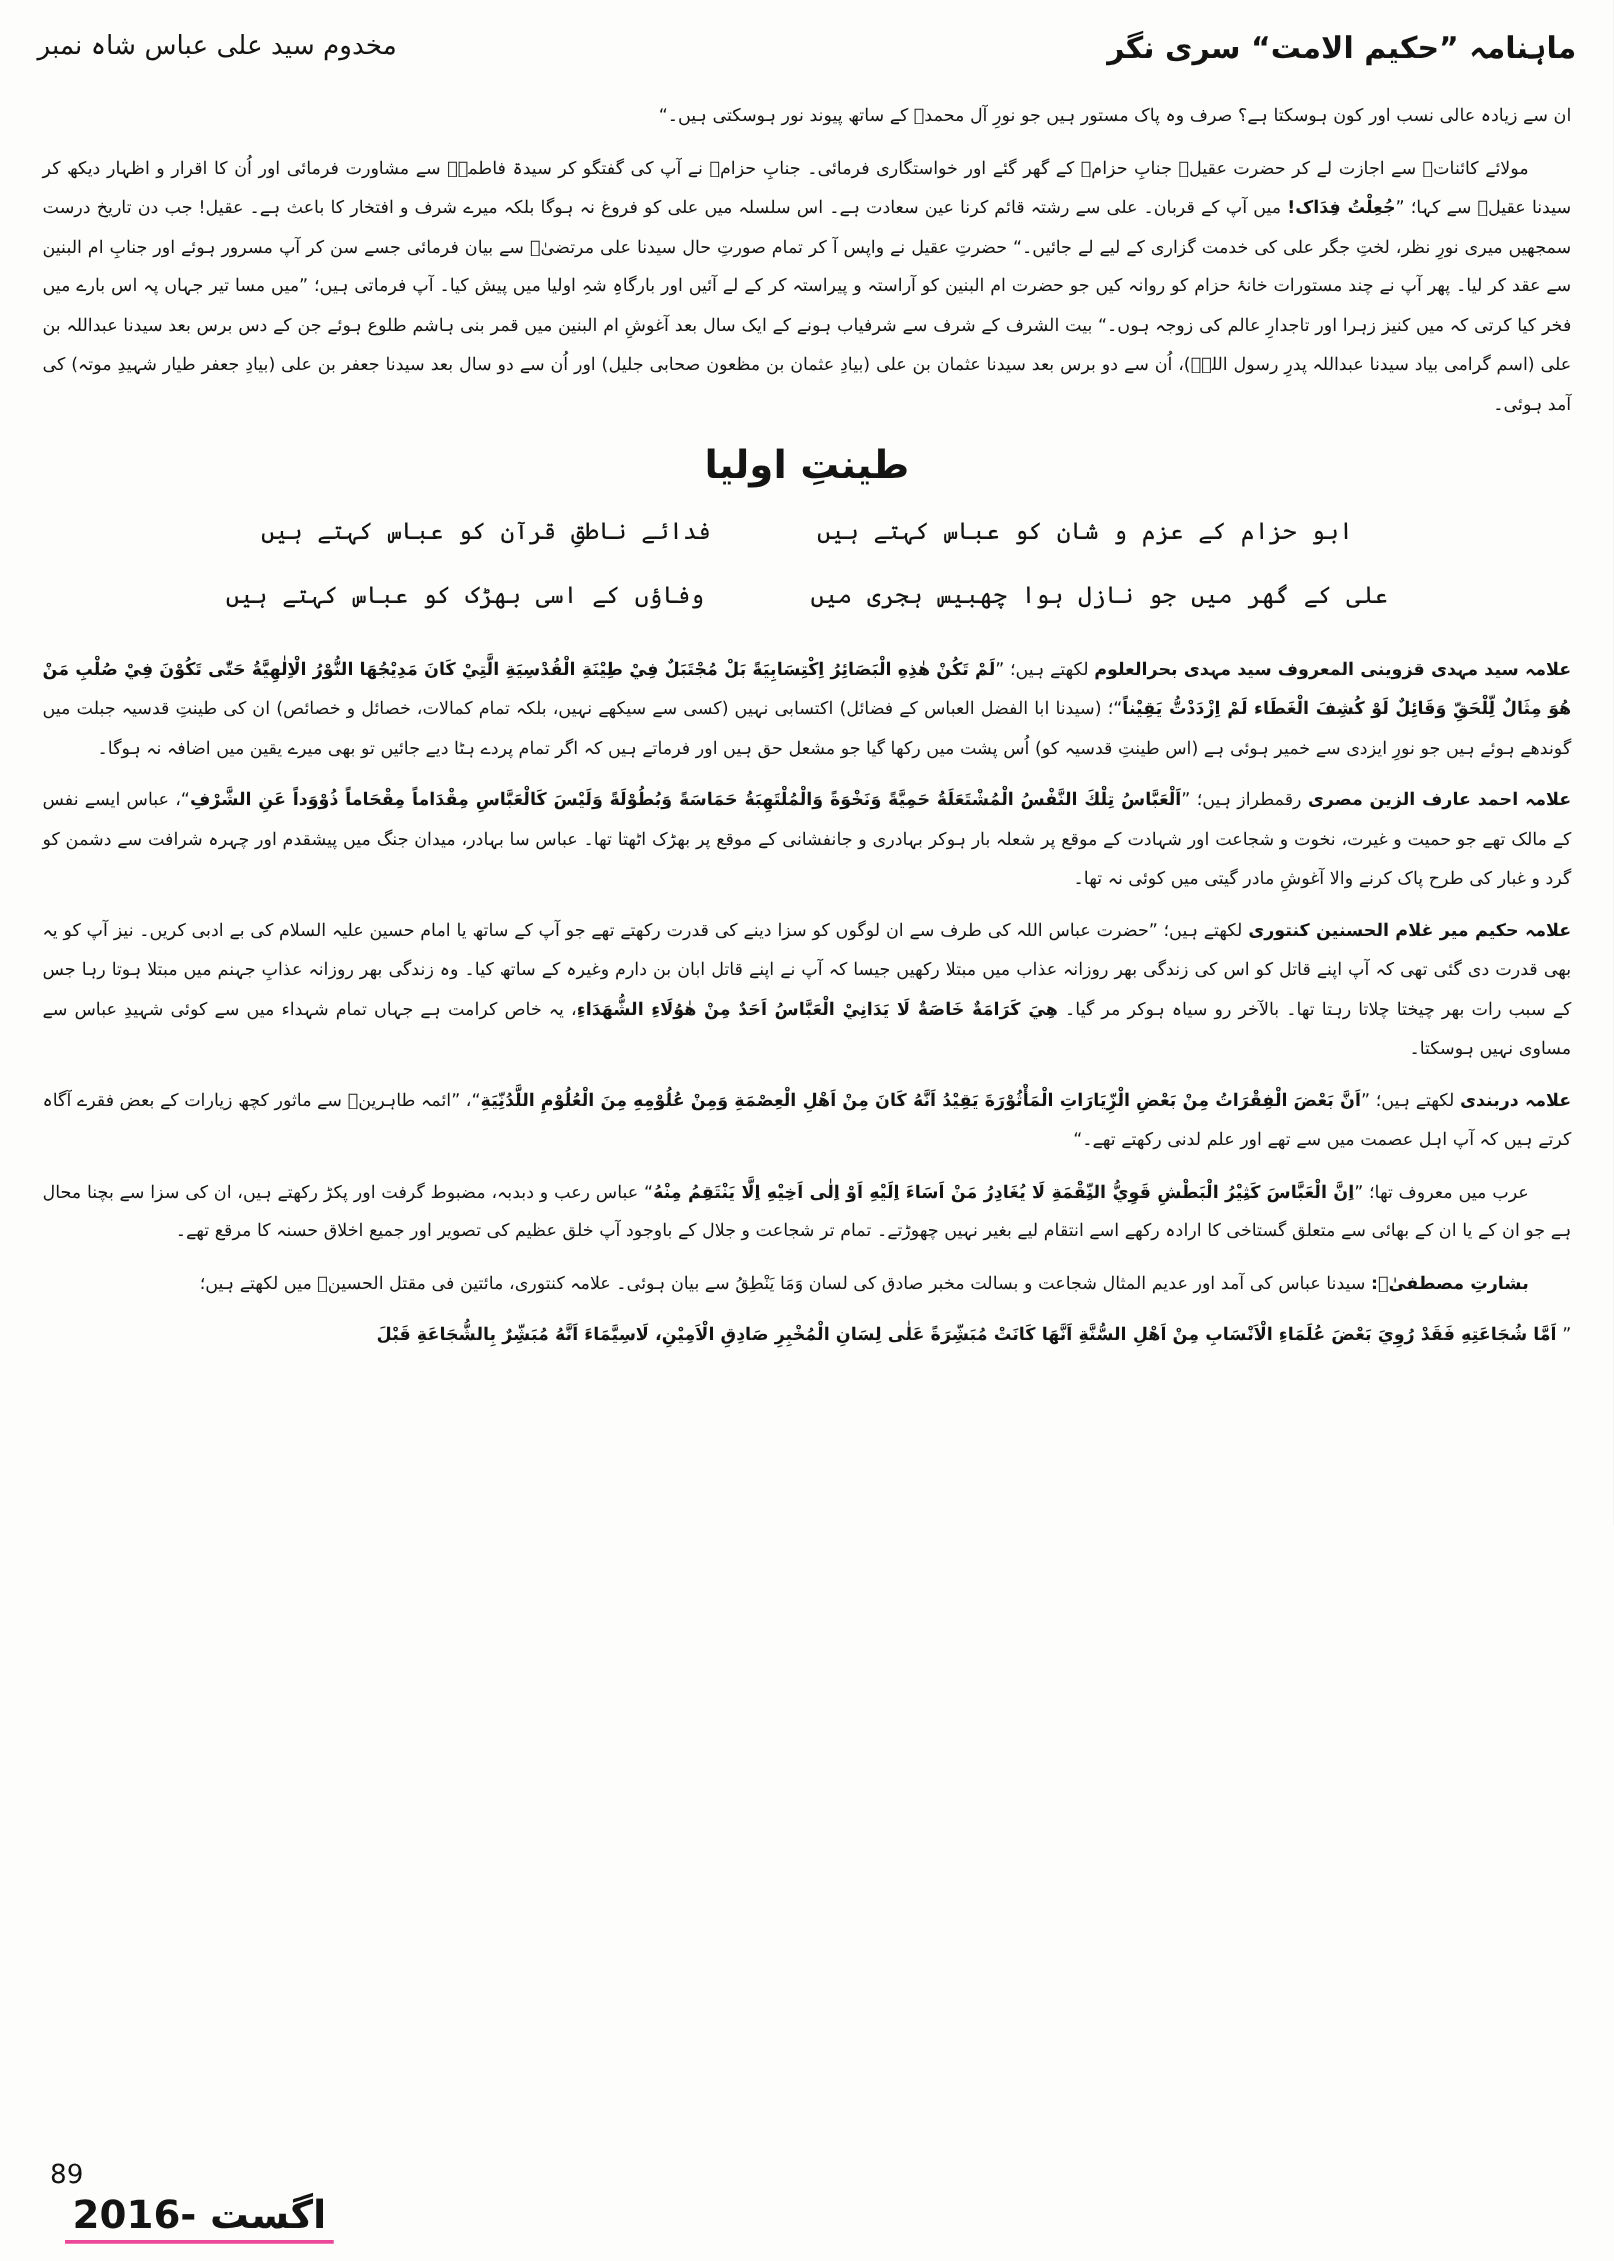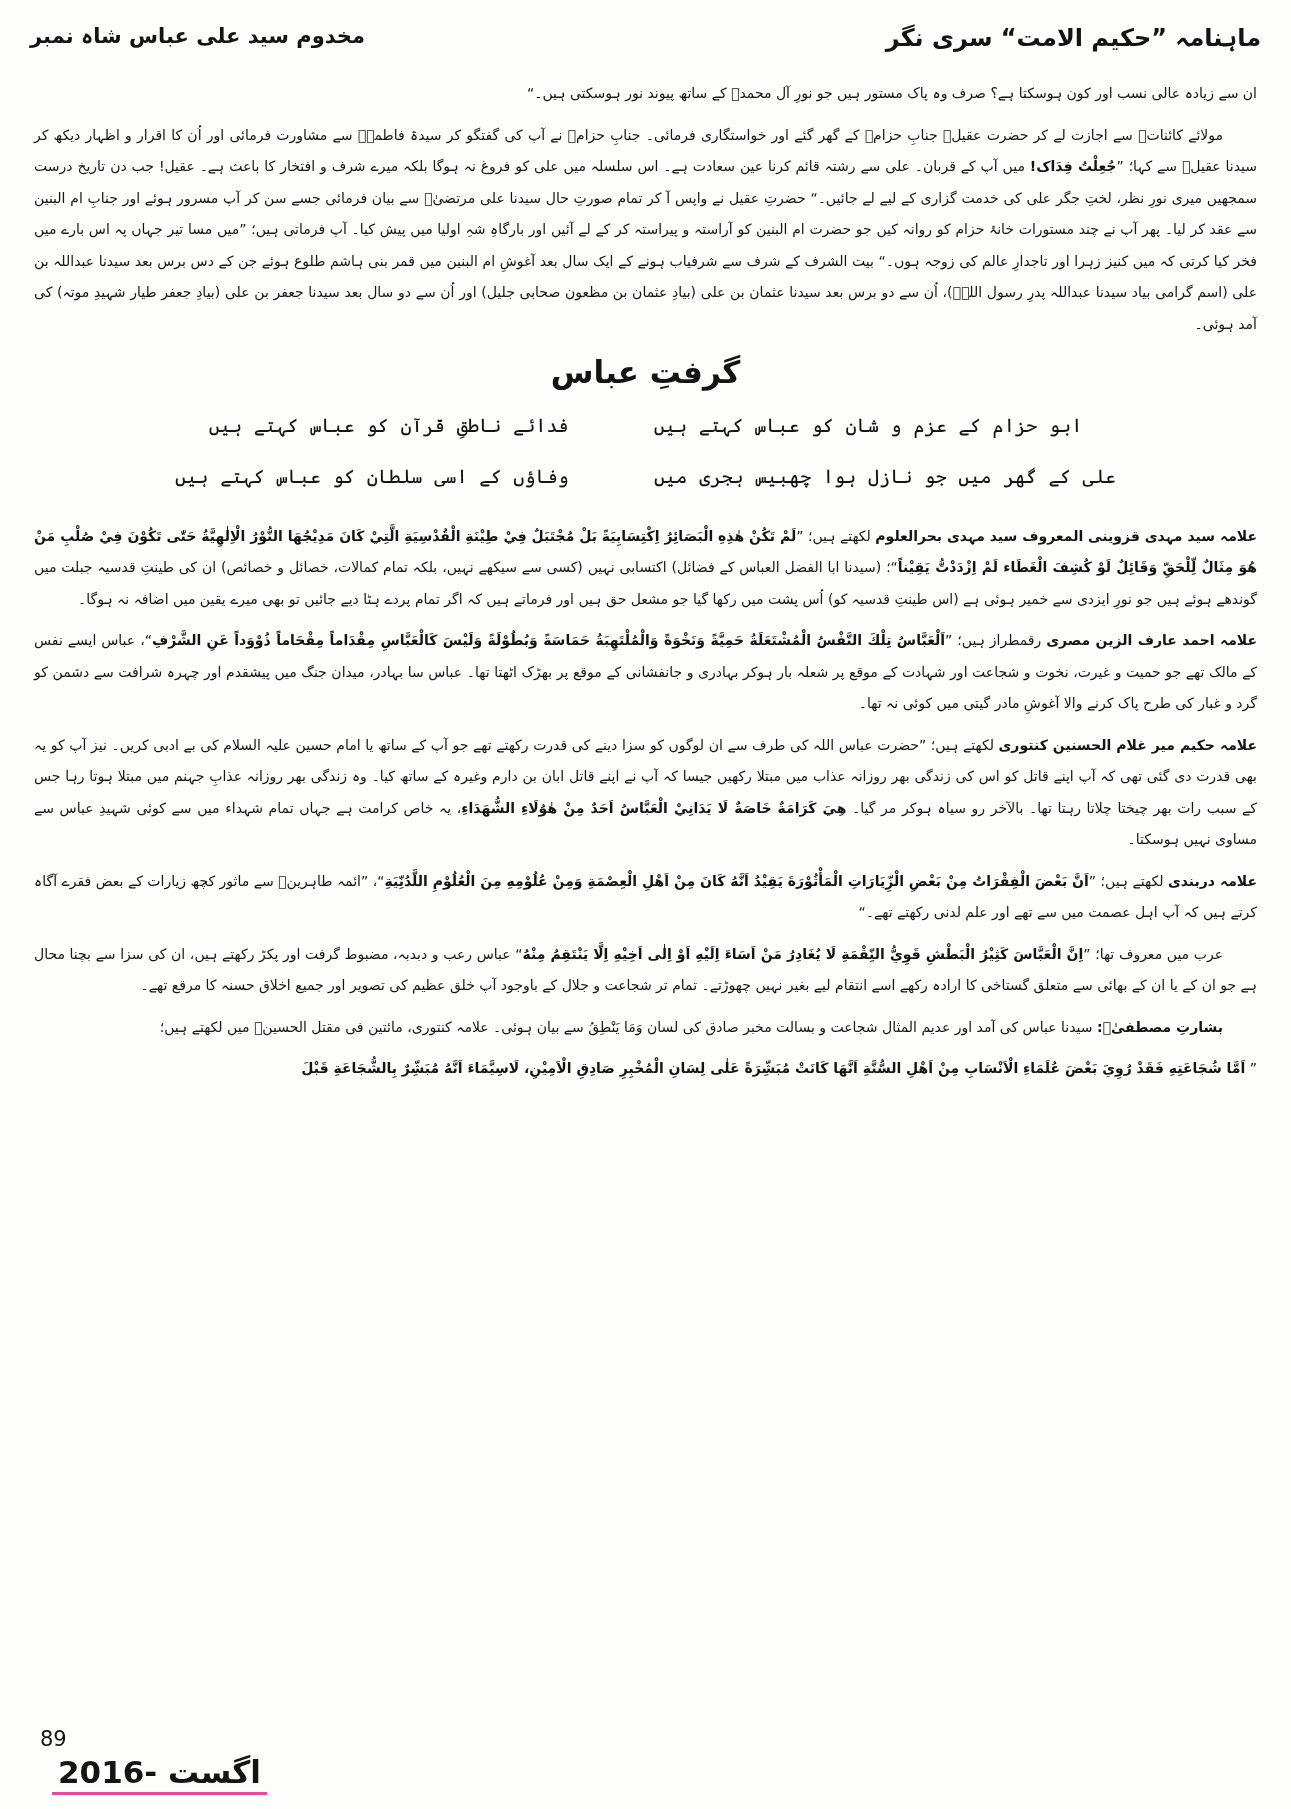--- a/index.html
+++ b/index.html
@@ -5,21 +5,21 @@
   html,body{margin:0;padding:0;background:#e8e8e4;}
   .page{
     width:1291px;height:1809px;margin:0 auto;box-sizing:border-box;
     background:#fdfdfb;color:#141414;position:relative;overflow:hidden;
     padding:24px 30px 0 30px;
     font-family:"DejaVu Sans",sans-serif;
     direction:rtl;
   }
   .hdr{display:flex;justify-content:space-between;align-items:flex-start;margin-bottom:26px;}
   .hdr .mag{font-size:24px;font-weight:bold;padding-left:120px;}
-  .hdr .iss{font-size:21px;font-weight:bold;}
+  .hdr .iss{font-size:21px;font-weight:normal;}
   .body-block{padding:0 4px;}
   .para{
     text-align:justify;margin:0 0 10px 0;text-indent:34px;
     font-size:14px;line-height:2.25;letter-spacing:0;
   }
   .para.continuation{text-indent:0;}
   .seg{white-space:normal;}
   .seg.b{font-weight:bold;}
   .heading{
     text-align:center;font-weight:bold;font-size:31px;margin:14px 0 10px 0;
@@ -48,30 +48,30 @@
   <div class="hdr">
     <div class="mag">ماہنامہ ”حکیم الامت“ سری نگر</div>
     <div class="iss">مخدوم سید علی عباس شاہ نمبر</div>
   </div>
 
   <div class="body-block">
       <p class="para continuation"><span class="seg">ان سے زیادہ عالی نسب اور کون ہوسکتا ہے؟ صرف وہ پاک مستور ہیں جو نورِ آل محمدؐ کے ساتھ پیوند نور ہوسکتی ہیں۔“</span></p>
       <p class="para"><span class="seg">مولائے کائناتؑ سے اجازت لے کر حضرت عقیلؑ جنابِ حزامؑ کے گھر گئے اور خواستگاری فرمائی۔ جنابِ حزامؑ نے آپ کی گفتگو کر سیدۃ فاطمہؑ سے مشاورت فرمائی اور اُن کا اقرار و اظہار دیکھ کر سیدنا عقیلؑ سے کہا؛ ”</span><span class="seg b">جُعِلْتُ فِدَاک!</span><span class="seg"> میں آپ کے قربان۔ علی سے رشتہ قائم کرنا عین سعادت ہے۔ اس سلسلہ میں علی کو فروغ نہ ہوگا بلکہ میرے شرف و افتخار کا باعث ہے۔ عقیل! جب دن تاریخ درست سمجھیں میری نورِ نظر، لختِ جگر علی کی خدمت گزاری کے لیے لے جائیں۔“ حضرتِ عقیل نے واپس آ کر تمام صورتِ حال سیدنا علی مرتضیٰؑ سے بیان فرمائی جسے سن کر آپ مسرور ہوئے اور جنابِ ام البنین سے عقد کر لیا۔ پھر آپ نے چند مستورات خانۂ حزام کو روانہ کیں جو حضرت ام البنین کو آراستہ و پیراستہ کر کے لے آئیں اور بارگاہِ شہِ اولیا میں پیش کیا۔ آپ فرماتی ہیں؛ ”میں مسا تیر جہاں پہ اس بارے میں فخر کیا کرتی کہ میں کنیز زہرا اور تاجدارِ عالم کی زوجہ ہوں۔“ بیت الشرف کے شرف سے شرفیاب ہونے کے ایک سال بعد آغوشِ ام البنین میں قمر بنی ہاشم طلوع ہوئے جن کے دس برس بعد سیدنا عبداللہ بن علی (اسم گرامی بیاد سیدنا عبداللہ پدرِ رسول اللہؐ)، اُن سے دو برس بعد سیدنا عثمان بن علی (بیادِ عثمان بن مظعون صحابی جلیل) اور اُن سے دو سال بعد سیدنا جعفر بن علی (بیادِ جعفر طیار شہیدِ موتہ) کی آمد ہوئی۔</span></p>
     </div>
 
-  <div class="heading">گرفتِ عباس</div>
+  <div class="heading">طینتِ اولیا</div>
 
   <div class="poetry">
     <div class="couplet">
       <span class="hemistich">ابو حزام کے عزم و شان کو عباس کہتے ہیں</span>
       <span class="hemistich">فدائے ناطقِ قرآن کو عباس کہتے ہیں</span>
     </div>
     <div class="couplet">
       <span class="hemistich">علی کے گھر میں جو نازل ہوا چھبیس ہجری میں</span>
-      <span class="hemistich">وفاؤں کے اسی سلطان کو عباس کہتے ہیں</span>
+      <span class="hemistich">وفاؤں کے اسی بھڑک کو عباس کہتے ہیں</span>
     </div>
   </div>
 
   <div class="body-block">
       <p class="para continuation"><span class="seg b">علامہ سید مہدی قزوینی المعروف سید مہدی بحرالعلوم</span><span class="seg"> لکھتے ہیں؛ ”</span><span class="seg b">لَمْ تَكُنْ هٰذِهِ الْبَصَائِرُ اِكْتِسَابِيَةً بَلْ مُجْتَبَلٌ فِيْ طِيْنَةِ الْقُدْسِيَةِ الَّتِيْ كَانَ مَدِيْجُهَا النُّوْرُ الْاِلٰهِيَّةُ حَتّٰى تَكُوْنَ فِيْ صُلْبِ مَنْ هُوَ مِثَالٌ لِّلْحَقِّ وَقَائِلٌ لَوْ كُشِفَ الْغَطَاء لَمْ اِزْدَدْتُّ يَقِيْناً</span><span class="seg">“؛ (سیدنا ابا الفضل العباس کے فضائل) اکتسابی نہیں (کسی سے سیکھے نہیں، بلکہ تمام کمالات، خصائل و خصائص) ان کی طینتِ قدسیہ جبلت میں گوندھے ہوئے ہیں جو نورِ ایزدی سے خمیر ہوئی ہے (اس طینتِ قدسیہ کو) اُس پشت میں رکھا گیا جو مشعل حق ہیں اور فرماتے ہیں کہ اگر تمام پردے ہٹا دیے جائیں تو بھی میرے یقین میں اضافہ نہ ہوگا۔</span></p>
       <p class="para continuation"><span class="seg b">علامہ احمد عارف الزین مصری</span><span class="seg"> رقمطراز ہیں؛ ”</span><span class="seg b">اَلْعَبَّاسُ تِلْكَ النَّفْسُ الْمُشْتَعَلَةُ حَمِيَّةً وَنَخْوَةً وَالْمُلْتَهِبَةُ حَمَاسَةً وَبُطُوْلَةً وَلَيْسَ كَالْعَبَّاسِ مِقْدَاماً مِقْحَاماً ذُوْوَداً عَنِ الشَّرْفِ</span><span class="seg">“، عباس ایسے نفس کے مالک تھے جو حمیت و غیرت، نخوت و شجاعت اور شہادت کے موقع پر شعلہ بار ہوکر بہادری و جانفشانی کے موقع پر بھڑک اٹھتا تھا۔ عباس سا بہادر، میدان جنگ میں پیشقدم اور چہرہ شرافت سے دشمن کو گرد و غبار کی طرح پاک کرنے والا آغوشِ مادر گیتی میں کوئی نہ تھا۔</span></p>
       <p class="para continuation"><span class="seg b">علامہ حکیم میر غلام الحسنین کنتوری</span><span class="seg"> لکھتے ہیں؛ ”حضرت عباس اللہ کی طرف سے ان لوگوں کو سزا دینے کی قدرت رکھتے تھے جو آپ کے ساتھ یا امام حسین علیہ السلام کی بے ادبی کریں۔ نیز آپ کو یہ بھی قدرت دی گئی تھی کہ آپ اپنے قاتل کو اس کی زندگی بھر روزانہ عذاب میں مبتلا رکھیں جیسا کہ آپ نے اپنے قاتل ابان بن دارم وغیرہ کے ساتھ کیا۔ وہ زندگی بھر روزانہ عذابِ جہنم میں مبتلا ہوتا رہا جس کے سبب رات بھر چیختا چلاتا رہتا تھا۔ بالآخر رو سیاہ ہوکر مر گیا۔ </span><span class="seg b">هِيَ كَرَامَةٌ خَاصَةٌ لَا يَدَانِيْ الْعَبَّاسُ اَحَدٌ مِنْ هٰوُلَاءِ الشُّهَدَاءِ</span><span class="seg">، یہ خاص کرامت ہے جہاں تمام شہداء میں سے کوئی شہیدِ عباس سے مساوی نہیں ہوسکتا۔</span></p>
       <p class="para continuation"><span class="seg b">علامہ دربندی</span><span class="seg"> لکھتے ہیں؛ ”</span><span class="seg b">اَنَّ بَعْضَ الْفِقْرَاتُ مِنْ بَعْضِ الْزِّيَارَاتِ الْمَأْثُوْرَةَ يَقِيْدُ اَنَّهُ كَانَ مِنْ اَهْلِ الْعِصْمَةِ وَمِنْ عُلُوْمِهِ مِنَ الْعُلُوْمِ اللَّدُنِّيَةِ</span><span class="seg">“، ”ائمہ طاہرینؑ سے ماثور کچھ زیارات کے بعض فقرے آگاہ کرتے ہیں کہ آپ اہل عصمت میں سے تھے اور علم لدنی رکھتے تھے۔“</span></p>
       <p class="para"><span class="seg">عرب میں معروف تھا؛ ”</span><span class="seg b">اِنَّ الْعَبَّاسَ كَثِيْرُ الْبَطْشِ قَوِيُّ النِّقْمَةِ لَا يُغَادِرُ مَنْ اَسَاءَ اِلَيْهِ اَوْ اِلٰى اَخِيْهِ اِلَّا يَنْتَقِمُ مِنْهُ</span><span class="seg">“ عباس رعب و دبدبہ، مضبوط گرفت اور پکڑ رکھتے ہیں، ان کی سزا سے بچنا محال ہے جو ان کے یا ان کے بھائی سے متعلق گستاخی کا ارادہ رکھے اسے انتقام لیے بغیر نہیں چھوڑتے۔ تمام تر شجاعت و جلال کے باوجود آپ خلق عظیم کی تصویر اور جمیع اخلاق حسنہ کا مرقع تھے۔</span></p>
       <p class="para"><span class="seg b">بشارتِ مصطفیٰؐ:</span><span class="seg"> سیدنا عباس کی آمد اور عدیم المثال شجاعت و بسالت مخبر صادق کی لسان وَمَا يَنْطِقُ سے بیان ہوئی۔ علامہ کنتوری، مائتین فی مقتل الحسینؑ میں لکھتے ہیں؛</span></p>

